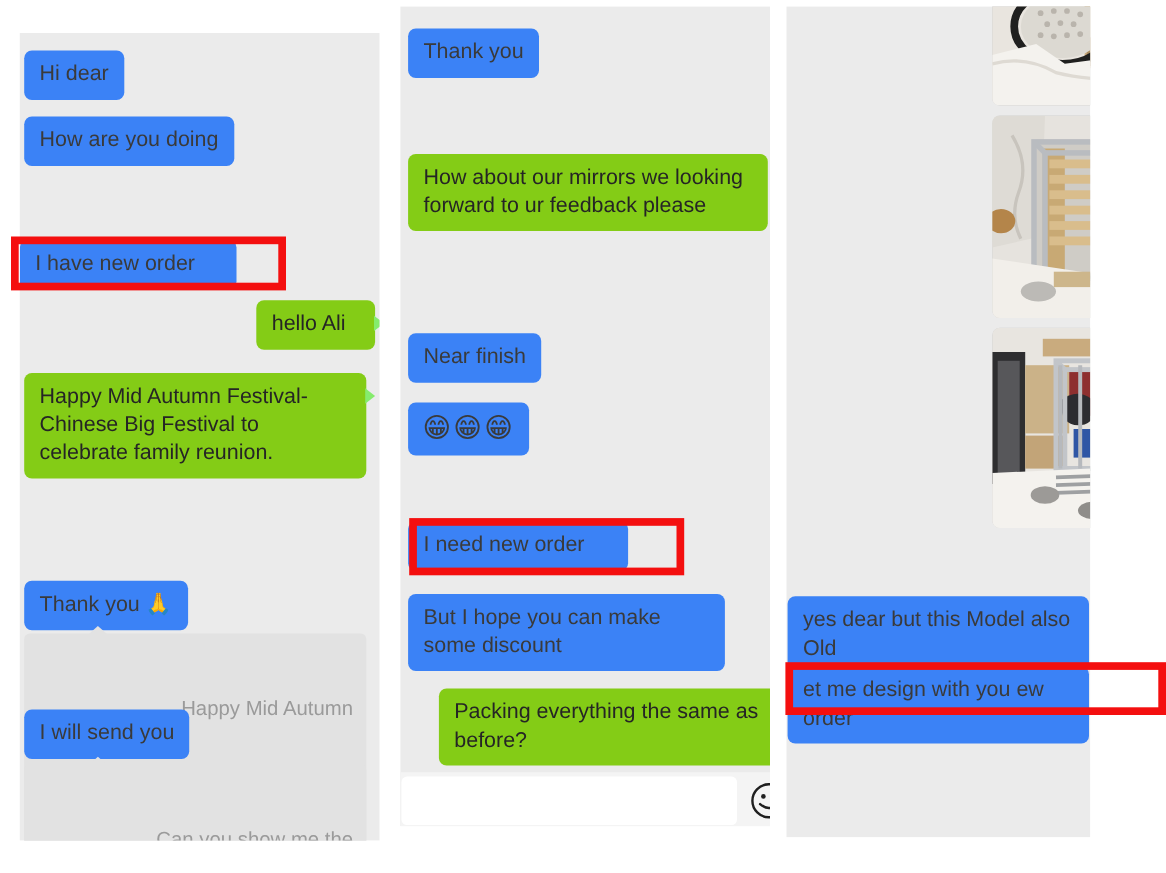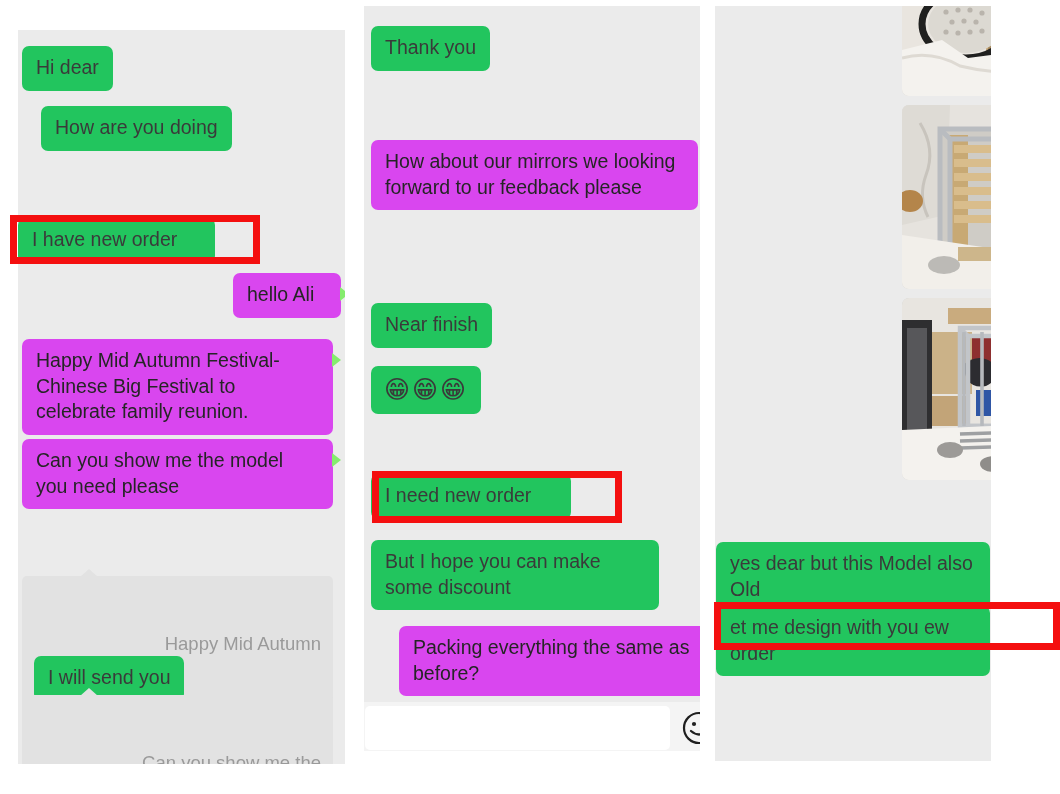--- a/index.html
+++ b/index.html
@@ -44,25 +44,25 @@
     box-sizing: border-box;
     font-size: 19.5px;
     line-height: 1.32;
     color: #333333;
     padding: 9px 14px 10px 14px;
     border-radius: 7px;
     word-wrap: break-word;
     white-space: pre-wrap;
   }
   .bubble.in {
-    background: #22c55e;
+    background: #3b82f6;
     color: #3a3a3a;
   }
   .bubble.out {
-    background: #d946ef;
+    background: #84cc16;
     color: #252525;
   }
   .bubble.quoted {
     background: #e2e2e2;
     color: #9a9a9a;
     border-radius: 5px;
     padding: 7px 12px 8px 12px;
     font-size: 18.5px;
   }
   .bubble.quoted .q-line-1 { display:block; text-align: right; }
@@ -135,37 +135,37 @@
 </head>
 <body>
 
 <div class="screenshot">
 
   <div class="panel panel-1">
     <div class="panel-inner">
 
       <div class="bubble in" style="left:4px; top:16px; width:auto; max-width:260px;">Hi dear</div>
 
-      <div class="bubble in" style="left:4px; top:76px; max-width:280px;margin-left:19px;">How are you doing</div>
+      <div class="bubble in" style="left:4px; top:76px; max-width:280px;">How are you doing</div>
 
       <div class="bubble in" style="left:0; top:188px; width:197px;">I have new order</div>
 
       <div class="bubble out tail" style="left:215px; top:243px; width:108px;">hello Ali</div>
 
       <div class="bubble out tail" style="left:4px; top:309px; width:311px;">Happy Mid Autumn Festival- Chinese Big Festival to celebrate family reunion.</div>
 
-      <div class="bubble out tail" style="left:4px; top:409px; width:311px;">Can you show me the model you need please</div>
-
+
+      <div class="bubble in" style="left:4px; top:498px; max-width:300px;">Thank you 🙏</div>
 
       <div class="bubble quoted notch" style="left:4px; top:546px; width:311px;">
         <span class="q-line-1">Happy Mid Autumn</span>
         <span class="q-line-2">Festival- Chinese Big Festival to celebr…</span>
       </div>
 
-      <div class="bubble in" style="left:16px; top:615px; max-width:300px;margin-top:11px;">I will send you</div>
+      <div class="bubble in" style="left:4px; top:615px; max-width:300px;">I will send you</div>
 
       <div class="bubble quoted notch" style="left:4px; top:665px; width:311px;">
         <span class="q-line-1">Can you show me the</span>
         
       </div>
 
     </div>
   </div>
 
   <div class="panel panel-2">

